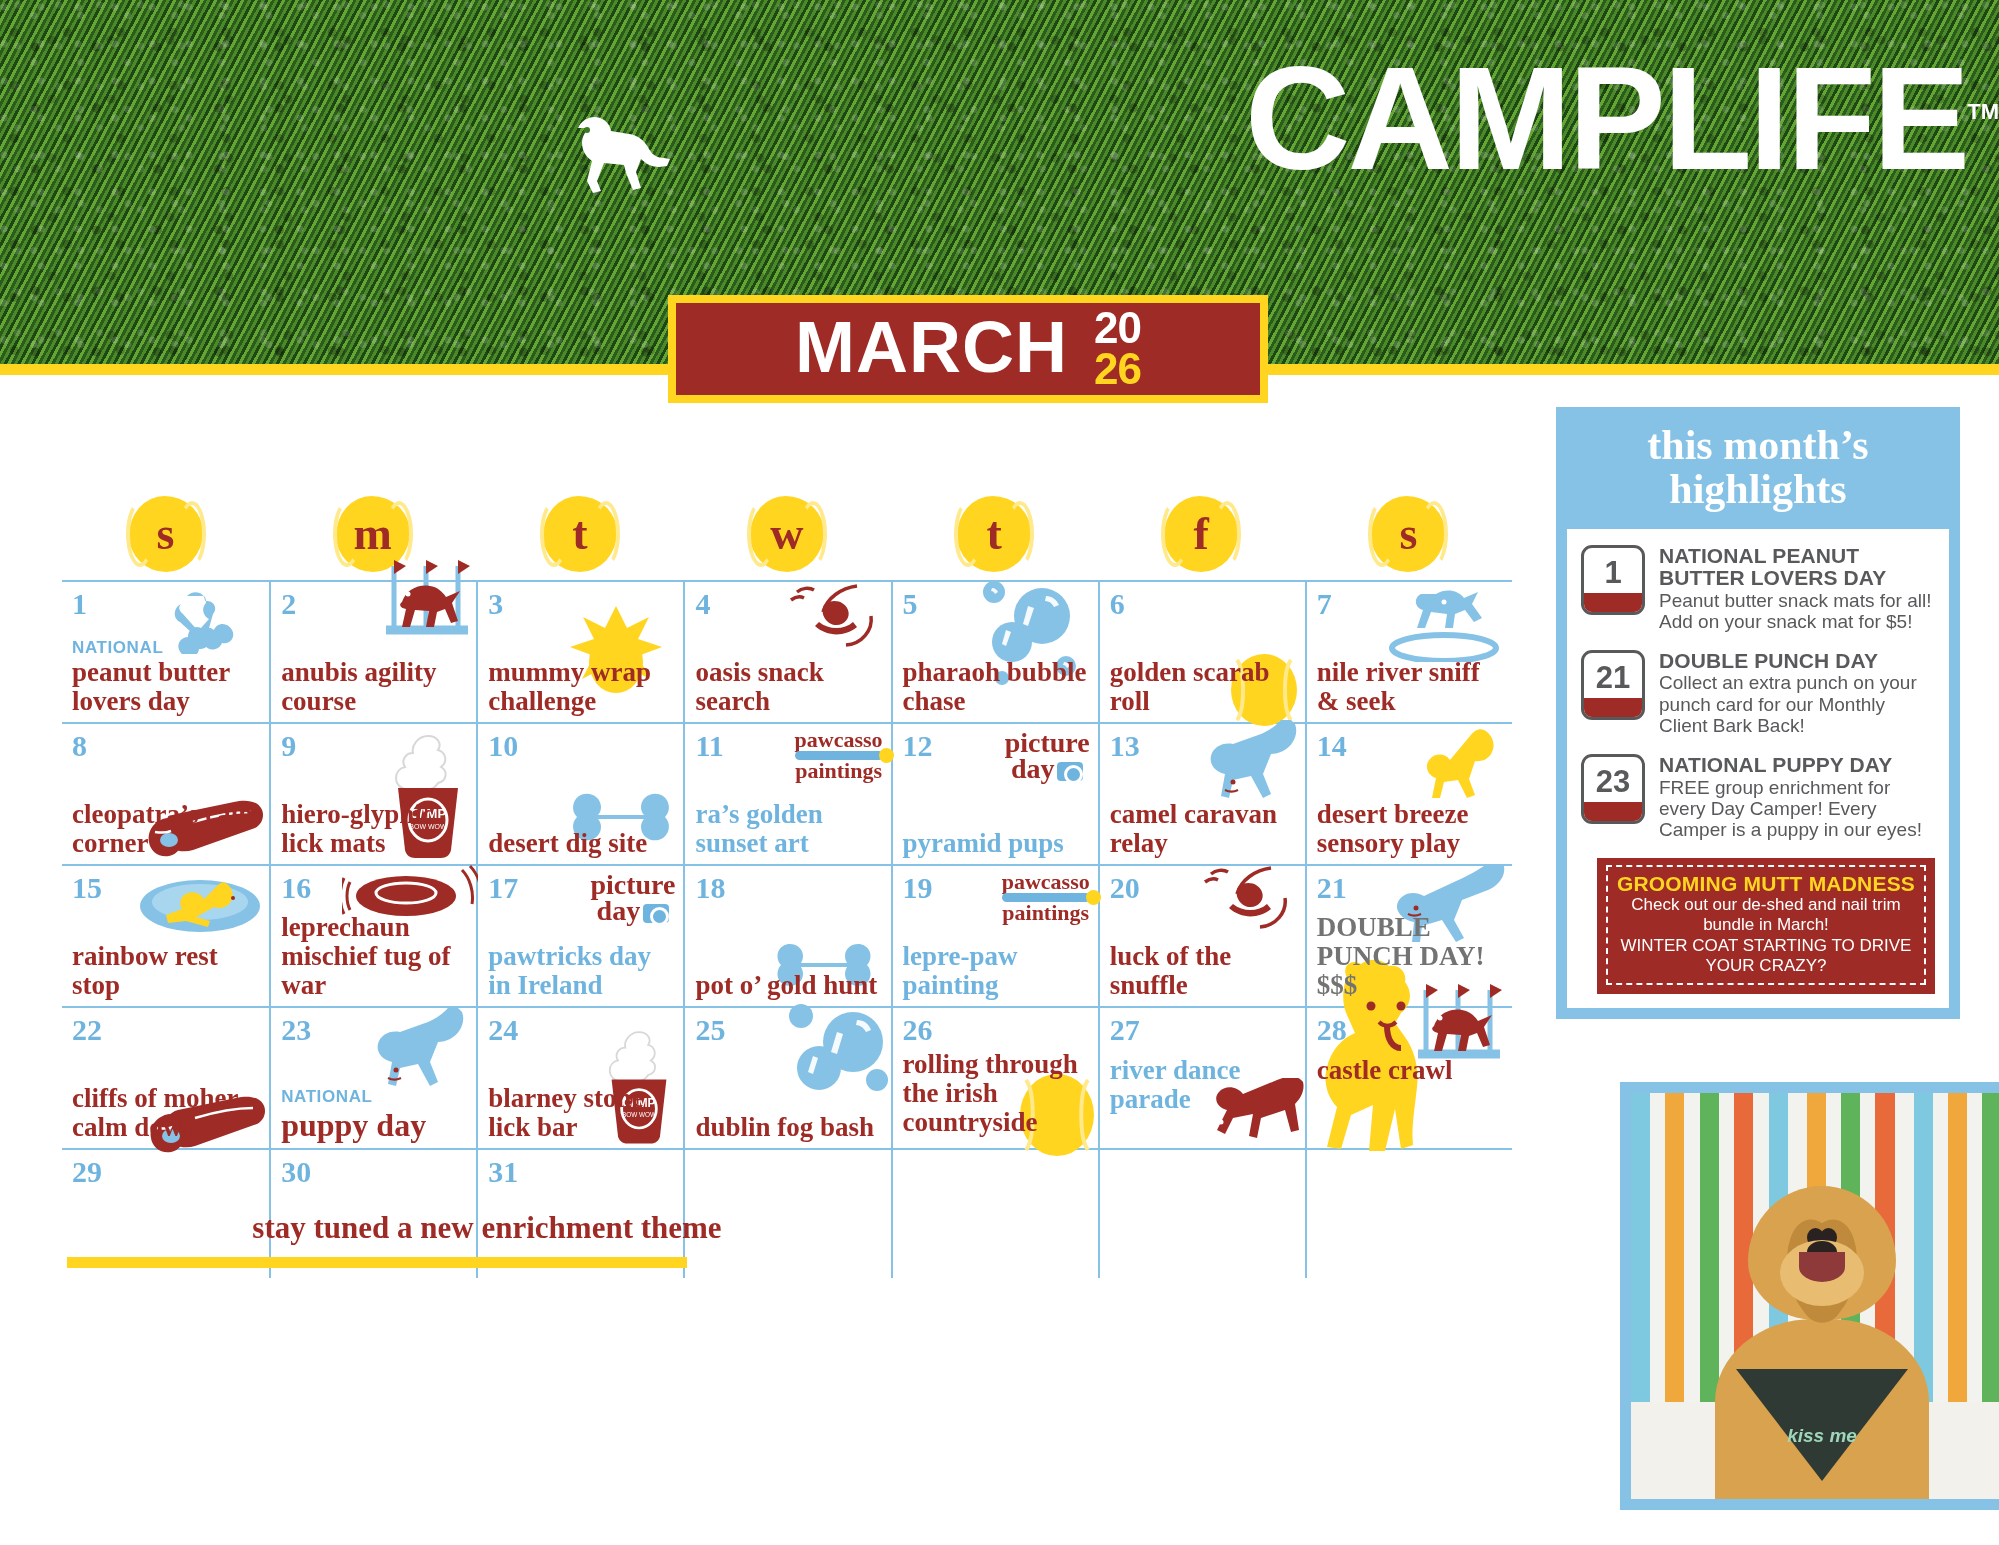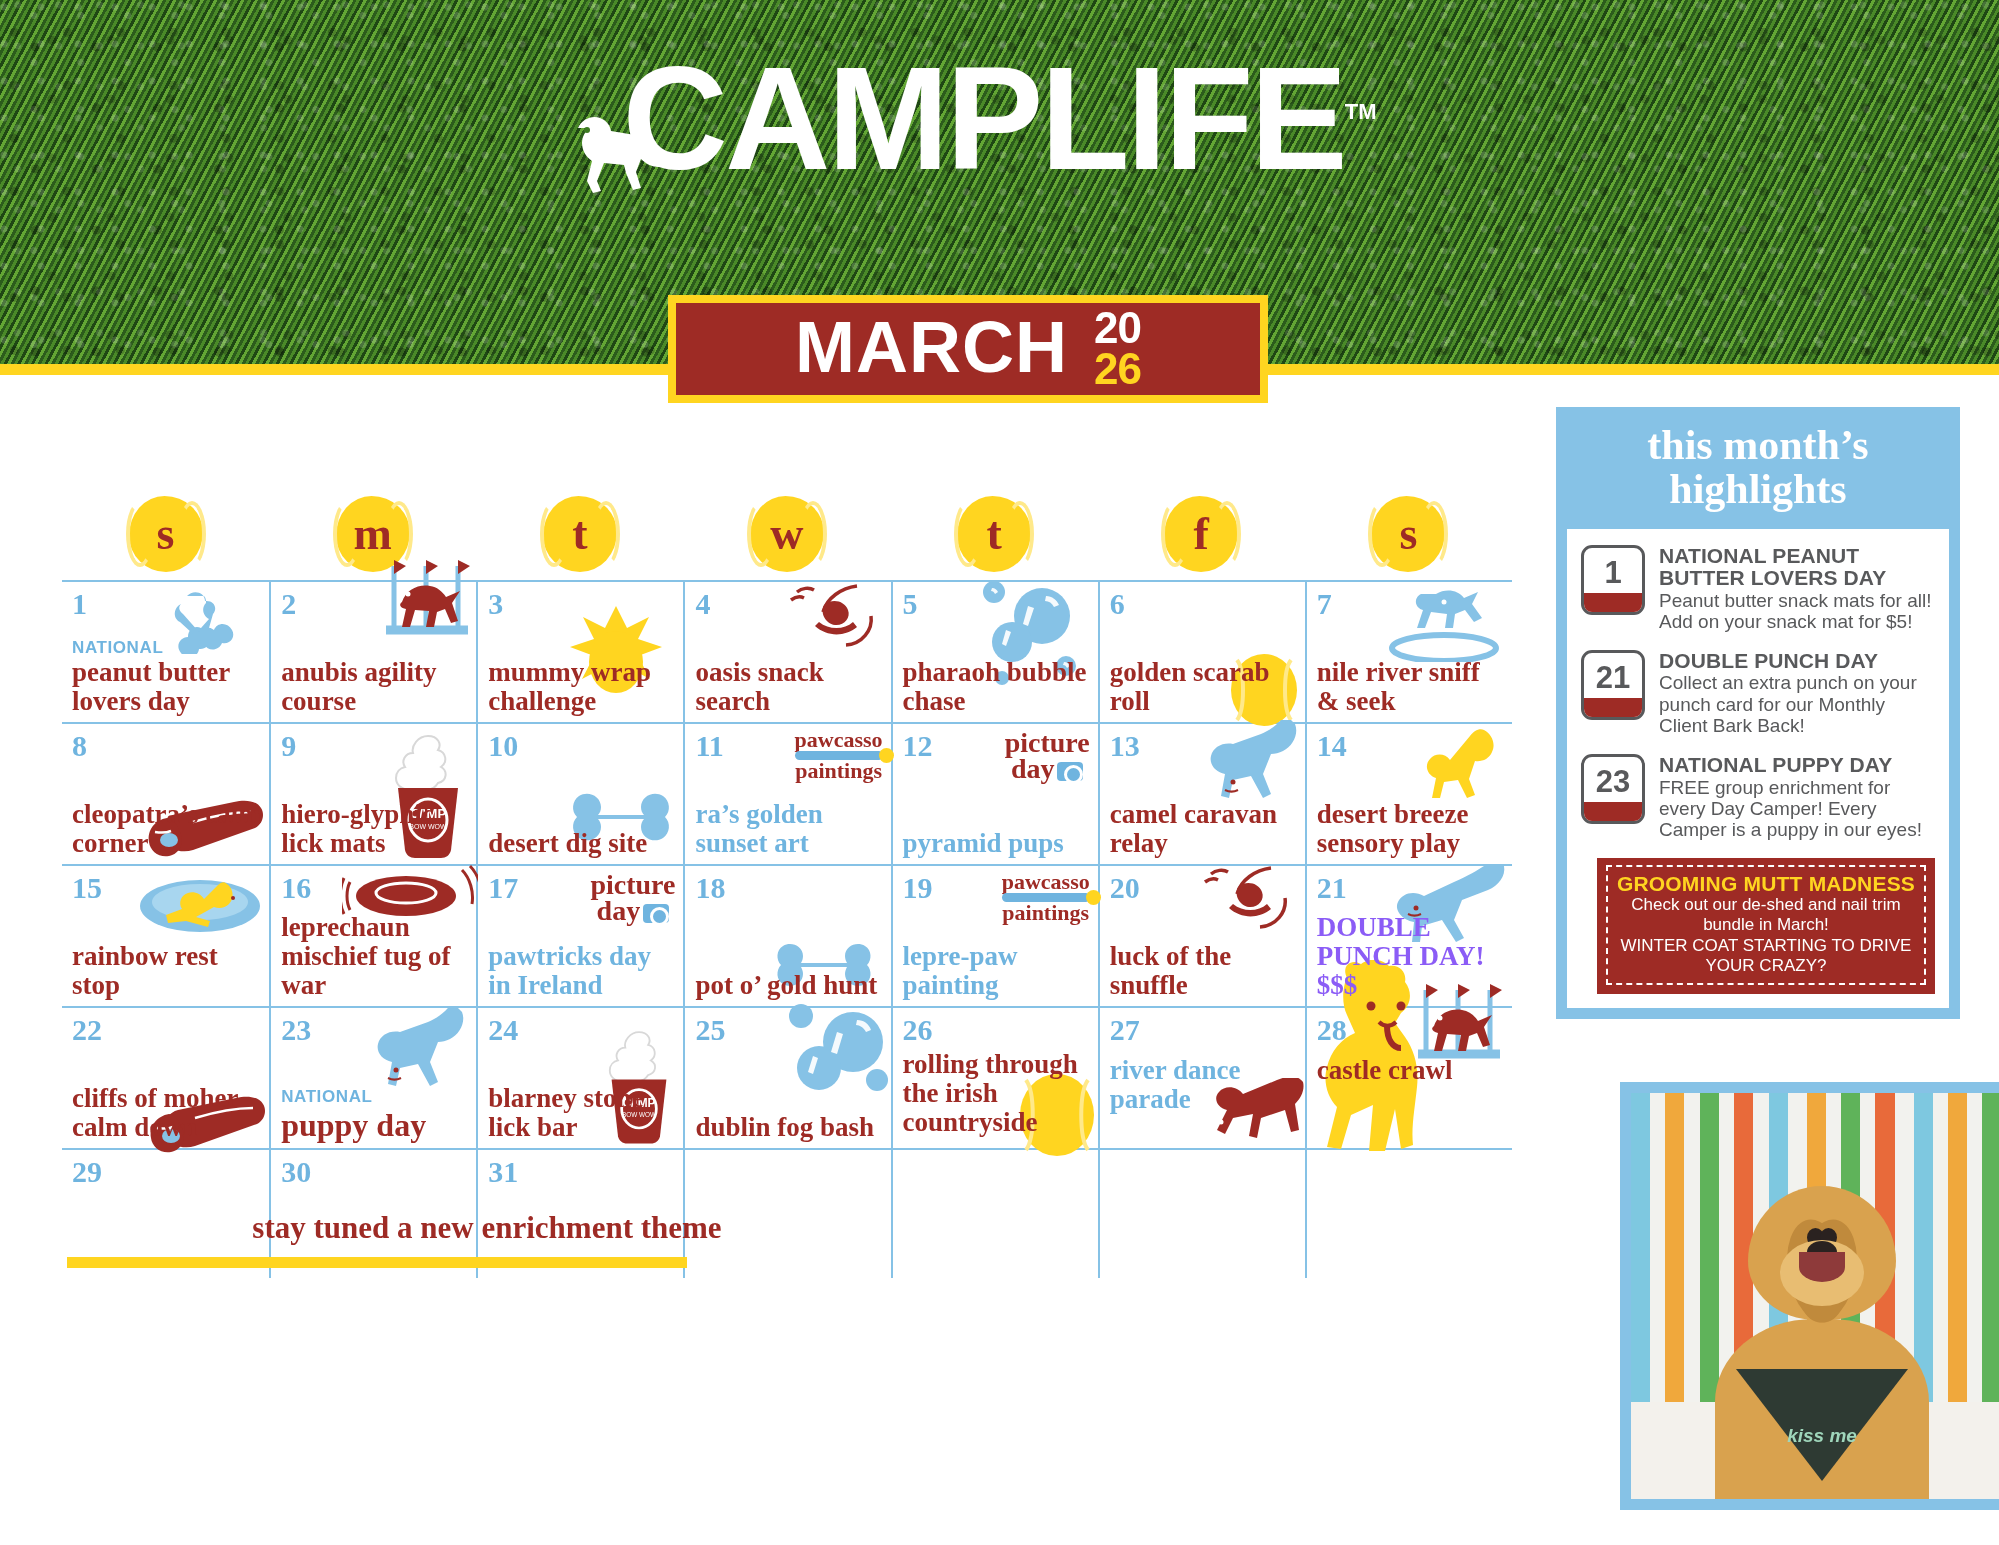--- a/index.html
+++ b/index.html
@@ -23,21 +23,21 @@
       radial-gradient(circle at 72% 33%, rgba(255,255,255,.15) 0 3px, transparent 4px),
       radial-gradient(circle at 88% 68%, rgba(0,0,0,.2) 0 4px, transparent 5px),
       repeating-linear-gradient(118deg, #2c5c1c 0 3px, #4a8a28 3px 6px, #1f4714 6px 9px, #63a634 9px 12px),
       repeating-linear-gradient(32deg, rgba(0,0,0,.30) 0 2px, rgba(120,200,70,.30) 2px 5px, rgba(0,0,0,.18) 5px 8px),
       #3c7a22;
     background-size: 37px 37px, 53px 53px, 41px 41px, 61px 61px, 47px 47px, 59px 59px, auto, auto, auto;
     border-bottom: 11px solid #FFD520;
   }
   .logo {
     position: absolute; left: 0; top: 46px; width: 1999px;
-    text-align: center;
+    text-align: right;
     font-family: "Liberation Sans", sans-serif;
     font-weight: bold;
     font-size: 146px;
     letter-spacing: -3px;
     color: #ffffff;
     line-height: 1;
     text-shadow: 0 0 1px rgba(0,0,0,.12);
   }
   .logo .tm { font-size: 22px; vertical-align: super; letter-spacing: 0; }
   .logo-dog {
@@ -113,21 +113,21 @@
     font-weight: bold; font-size: 30px; color: #6FB4DF;
     line-height: 1; position: relative; z-index: 3;
   }
   .evt {
     position: absolute; left: 10px; right: 6px; bottom: 6px;
     font-family: "Liberation Serif", serif;
     font-weight: bold; font-size: 27px; line-height: 1.07;
     color: #9E2B25; z-index: 3;
   }
   .evt.blue { color: #6FB4DF; }
-  .evt.gold { color: #8b5cf6; }
+  .evt.gold { color: #737373; }
   .national {
     display: block;
     font-family: "Liberation Sans", sans-serif;
     font-weight: bold; font-size: 17px; letter-spacing: .6px;
     color: #6FB4DF; line-height: 1.1; margin-bottom: 1px;
   }
 
   
   .badge {
     position: absolute; right: 8px; top: 6px; z-index: 4;

